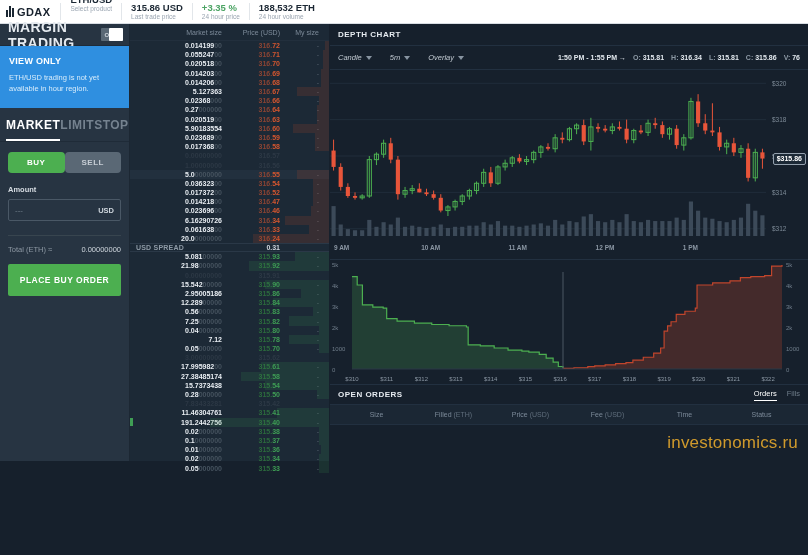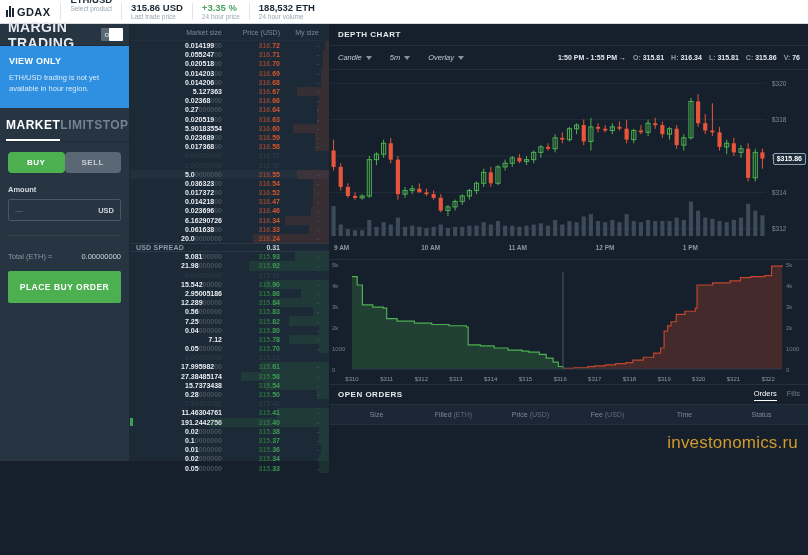--- a/index.html
+++ b/index.html
@@ -76,21 +76,21 @@
 
   .amount-lbl { font-size: 7.5px; font-weight: bold; color: #d7dde3; padding: 12px 8px 5px 8px; }
   .amount-box {
     margin: 0 8px; height: 22px; border: 1px solid #4a5866; border-radius: 2px; background: #273442;
     display: flex; align-items: center; justify-content: space-between; padding: 0 6px;
   }
   .amount-box .ph { font-size: 8px; color: #6f7d8a; }
   .amount-box .cur { font-size: 7.5px; font-weight: bold; color: #cfd6dd; }
 
   .total-row {
-    margin: 14px 8px 0 8px; padding-top: 16px; border-top: 1px solid #38454f;
+    margin: 14px 8px 0 8px; padding-top: 9px; border-top: 1px solid #38454f;
     display: flex; align-items: baseline; justify-content: space-between;
   }
   .total-row .tl { font-size: 7.5px; color: #cfd6dd; }
   .total-row .tl span { color: #8e99a4; }
   .total-row .tv { font-size: 7.5px; color: #cfd6dd; }
 
   .place-btn {
     margin: 10px 8px 0 8px; background: #4caf50; color: #fff; text-align: center;
     font-size: 8.5px; font-weight: bold; letter-spacing: .5px; padding: 11px 0; border-radius: 2px;
   }

